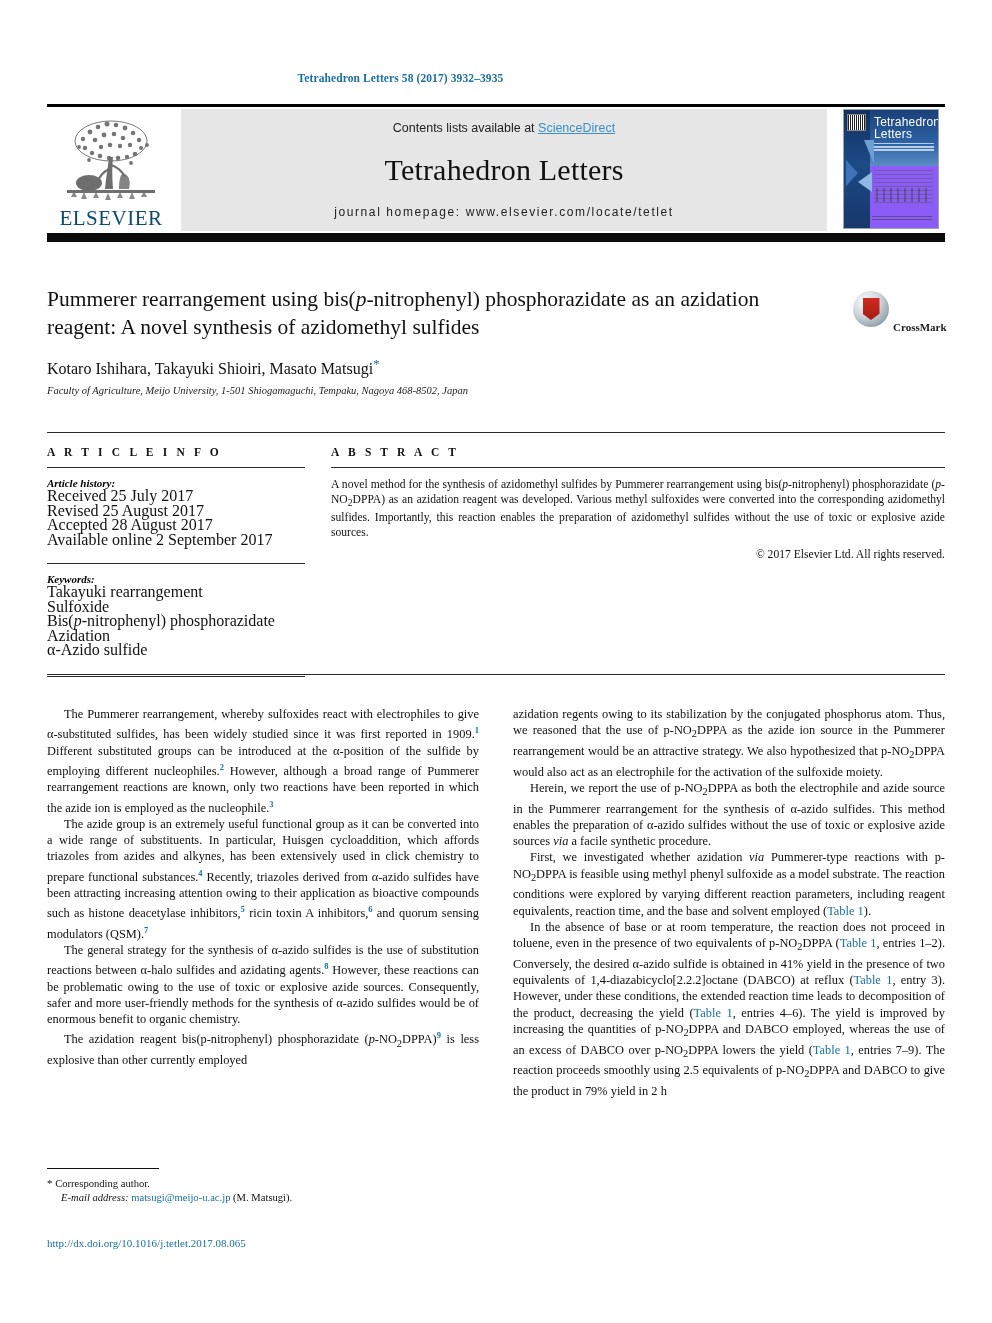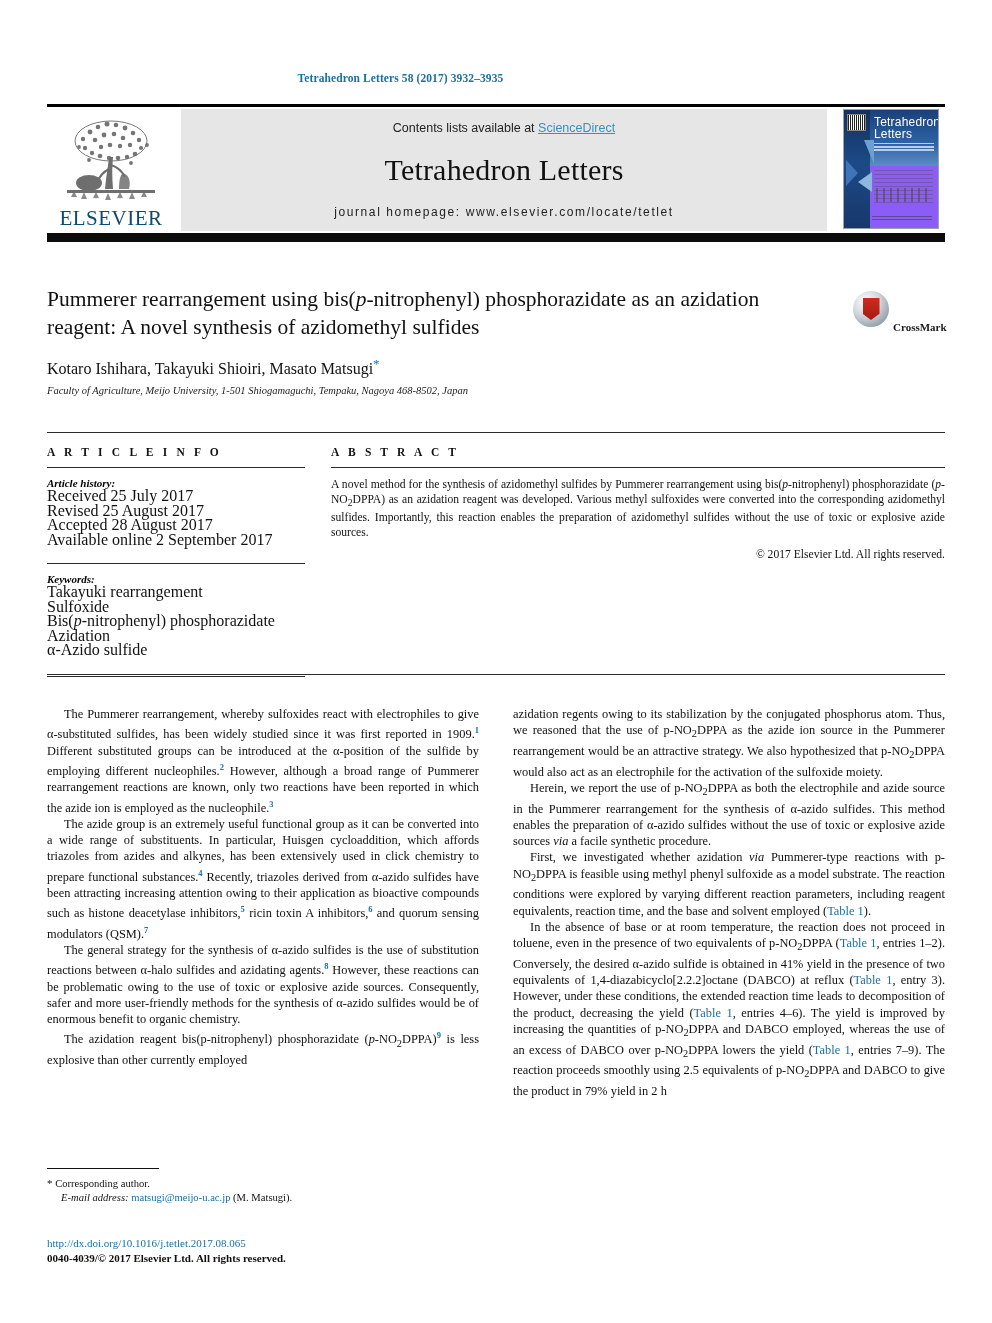--- a/index.html
+++ b/index.html
@@ -555,16 +555,15 @@
     </div>
     <div class="indent">
       <i>E-mail address:</i>
       <span class="lnk">matsugi@meijo-u.ac.jp</span>
       <span>(M. Matsugi).</span>
     </div>
   </div>
 
   <div class="doi-block">
     <div class="doi-link">http://dx.doi.org/10.1016/j.tetlet.2017.08.065</div>
-    <div class="issn-line">0040-4039/© 2017 Elsevier Ltd. All rights reserved.</div>
   </div>
 
 </div>
 
 </body></html>

